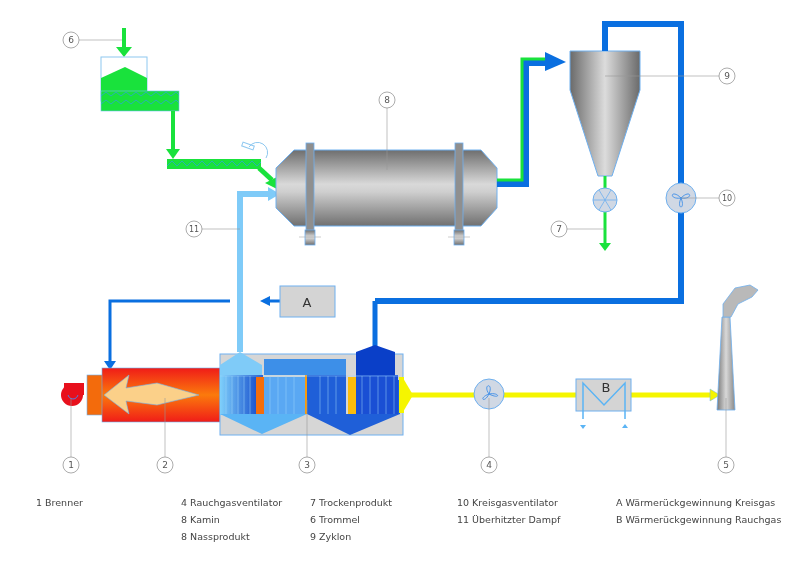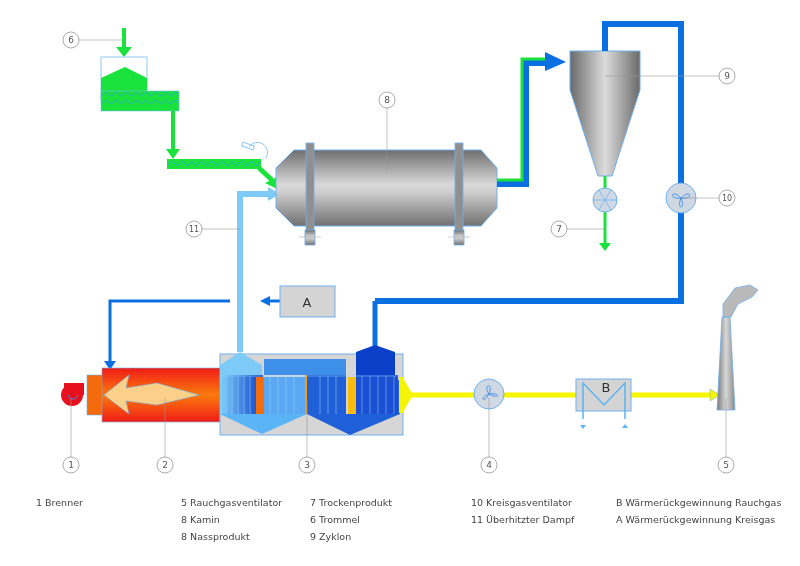--- a/index.html
+++ b/index.html
@@ -242,29 +242,29 @@
   <g>
       <circle cx="726" cy="465" r="8" fill="#fff" stroke="#888" stroke-width="0.7"></circle>
       <text class="num" x="726" y="465">5</text>
     </g>
 </svg>
 
 <div class="legend" style="left:36px">
   <div>1 Brenner</div>
 </div>
 <div class="legend" style="left:181px">
-  <div>5 Rauchgasventilator</div>
+  <div>4 Rauchgasventilator</div>
   <div>8 Kamin</div>
   <div>8 Nassprodukt</div>
 </div>
 <div class="legend" style="left:310px">
   <div>7 Trockenprodukt</div>
   <div>6 Trommel</div>
   <div>9 Zyklon</div>
 </div>
-<div class="legend" style="left:471px">
+<div class="legend" style="left:457px">
   <div>10 Kreisgasventilator</div>
   <div>11 Überhitzter Dampf</div>
 </div>
 <div class="legend" style="left:616px">
+  <div>A Wärmerückgewinnung Kreisgas</div>
   <div>B Wärmerückgewinnung Rauchgas</div>
-  <div>A Wärmerückgewinnung Kreisgas</div>
 </div>
 
 </body></html>

